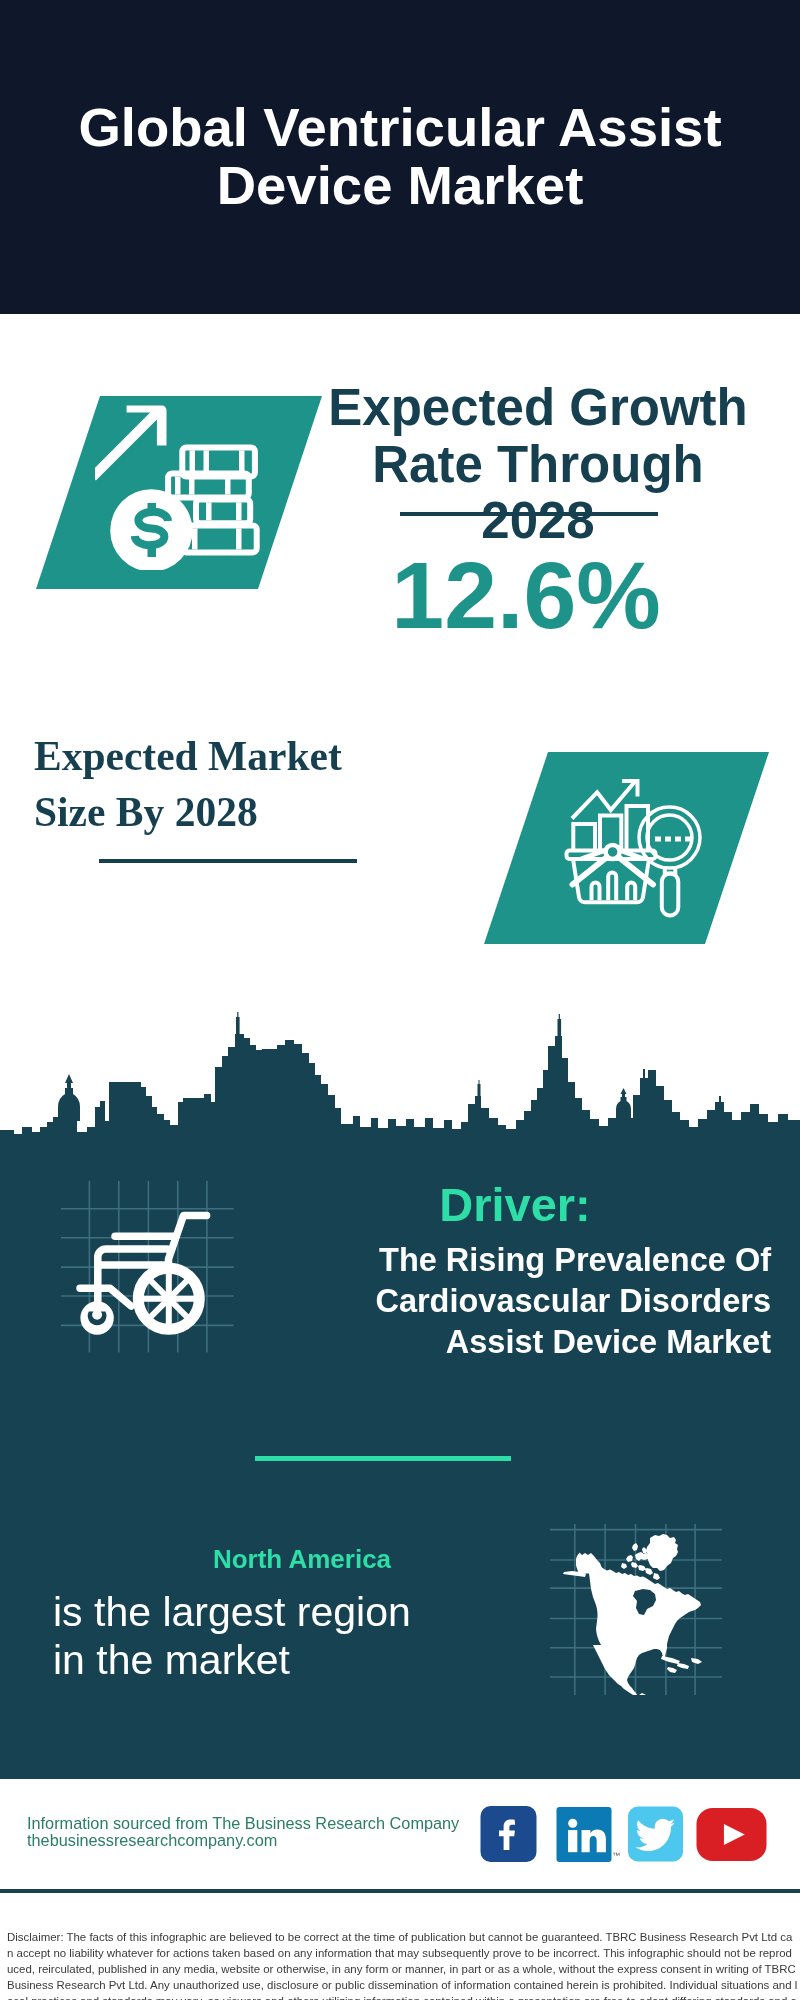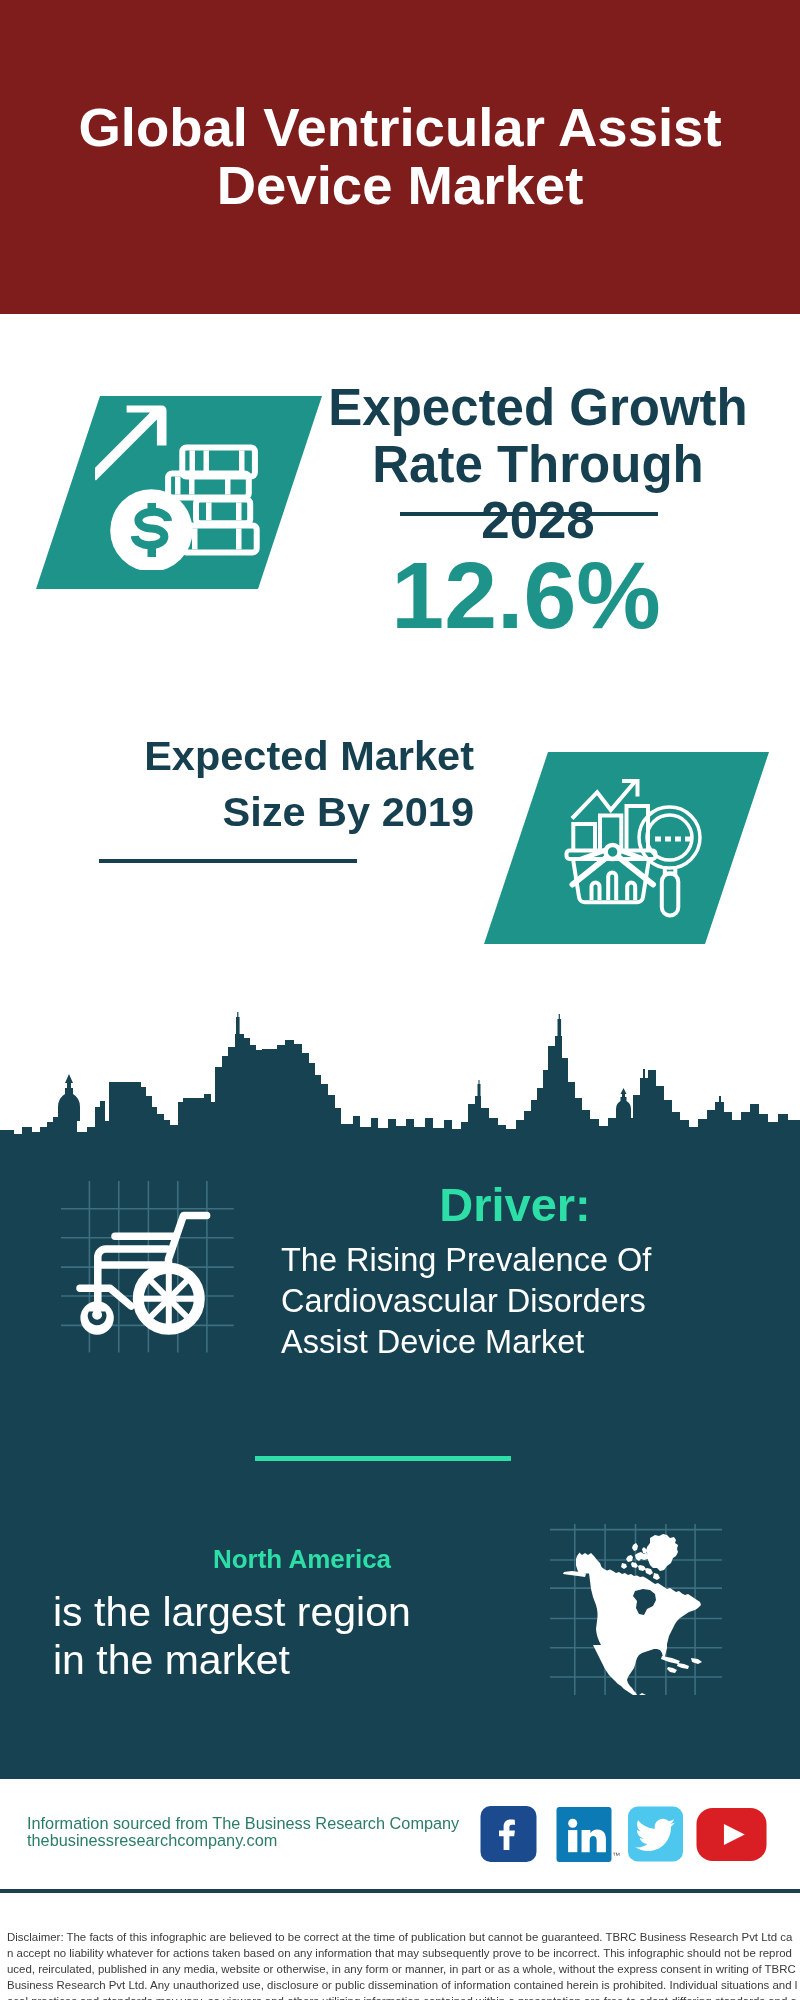--- a/index.html
+++ b/index.html
@@ -8,21 +8,21 @@
     font-family:"Liberation Sans", sans-serif;
     background:#ffffff;
     position:relative;
     overflow:hidden;
   }
   .page { position:relative; width:800px; height:2000px; background:#fff; }
 
   
   .header {
     position:absolute; left:0; top:0; width:800px; height:314px;
-    background:#7f1d1d;
+    background:#0f172a;
   }
   .header-title {
     position:absolute; left:40px; top:99px; width:720px;
     text-align:center;
     color:#ffffff;
     font-size:54.5px;
     font-weight:bold;
     line-height:58px;
     letter-spacing:0px;
   }
@@ -49,22 +49,22 @@
     position:absolute; left:321px; top:548px; width:410px;
     text-align:center; color:#1d9389;
     font-size:95px; font-weight:bold; line-height:95px;
   }
 
   
   .par-size { left:484px; top:752px; width:285px; height:192px; }
   .icon-market { position:absolute; left:80px; top:26px; width:140px; height:140px; overflow:visible; }
   .size-label {
     position:absolute; left:34px; top:728px; width:440px;
-    text-align:right; color:#163f4f;
-    font-size:41.5px; font-weight:bold; line-height:56px;
+    text-align:left; color:#163f4f;
+    font-size:41.5px; font-weight:bold; line-height:56px;font-family:Liberation Serif, serif;
   }
   .size-rule {
     position:absolute; left:99px; top:858.5px; width:258px; height:4px; background:#163f4f;
   }
   .size-value {
     position:absolute; left:48px; top:884px; width:410px;
     text-align:center; color:#1d9389;
     font-size:71px; font-weight:bold; line-height:71px;
   }
 
@@ -81,22 +81,22 @@
   .icon-wheelchair { position:absolute; left:60px; top:1180px; width:190px; height:190px; }
 
   
   .driver-heading {
     position:absolute; left:275px; top:1184px; width:480px;
     text-align:center; color:#2ddfa6;
     font-size:47px; font-weight:bold; line-height:42.5px;
   }
   .driver-text {
     position:absolute; left:281px; top:1240px; width:490px; overflow:visible;
-    text-align:left; color:#ffffff;
-    font-size:32.5px; font-weight:normal; line-height:41px; white-space:nowrap;
+    text-align:right; color:#ffffff;
+    font-size:32.5px; font-weight:bold; line-height:41px; white-space:nowrap;
   }
   .driver-divider {
     position:absolute; left:255px; top:1456px; width:256px; height:5px; background:#2ddfa6;
   }
 
   .grid-right { position:absolute; left:550px; top:1515px; width:180px; height:180px; }
   .map-na { position:absolute; left:550px; top:1515px; width:180px; height:180px; }
 
   
   .region-name {
@@ -224,21 +224,21 @@
       <g fill="#ffffff">
         <rect x="91" y="58.5" width="6" height="5"></rect>
         <rect x="101" y="58.5" width="6" height="5"></rect>
         <rect x="111" y="58.5" width="6" height="5"></rect>
         <rect x="121" y="58.5" width="6" height="5"></rect>
       </g>
     </svg>
   </div>
   <div class="size-label">
     <span>Expected Market</span><br>
-    <span>Size By 2019</span>
+    <span>Size By 2028</span>
   </div>
   <div class="size-rule"></div>
 
   <div class="dark-section"></div>
   <svg class="skyline" viewBox="0 0 800 132" preserveAspectRatio="none">
     <g fill="#164252">
       <path d="M0 132 V119 H14 V123 H22 V116 H32 V121 H40 V116 H47 V111 H53 V106 H77 V121 H87 V116 H95 V96 H100 V90 H105 V110 H109 V71 H141 V76 H146 V85 H152 V96 H157 V103 H164 V109 H170 V114 H178 V91 H183 V87 H204 V83 H211 V91 H215 V56 H222 V45 H228 V36 H235 V23 H244 V27 H250 V34 H256 V39 H262 V38 H277 V34 H285 V29 H294 V33 H302 V42 H309 V52 H315 V64 H321 V73 H328 V84 H335 V97 H341 V113 H353 V105 H360 V116 H371 V107 H378 V117 H388 V108 H396 V115 H406 V108 H414 V116 H425 V107 H433 V117 H444 V109 H452 V118 H461 V111 H468 V93 H475 V85 H481 V97 H489 V107 H498 V114 H506 V118 H516 V109 H524 V100 H531 V89 H537 V77 H543 V59 H548 V35 H555 V25 H562 V47 H568 V71 H575 V87 H582 V99 H590 V108 H599 V115 H608 V107 H617 V97 H625 V107 H633 V84 H640 V67 H648 V59 H656 V75 H664 V89 H672 V101 H680 V109 H689 V116 H698 V108 H707 V99 H715 V91 H724 V101 H732 V109 H741 V101 H750 V93 H759 V103 H768 V111 H778 V103 H788 V109 H800 V132 Z"></path>
 
       <path d="M58 110 v-14 q0 -9 7 -13 v-6 h2 v-5 h-2 l4 -9 l4 9 h-2 v5 h2 v6 q7 4 7 13 v14 z"></path>
 

